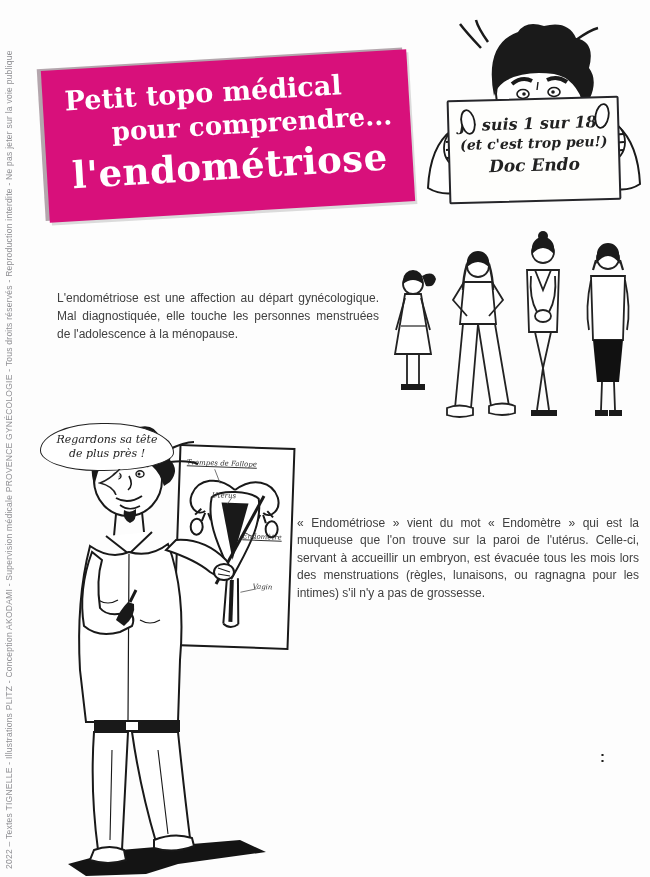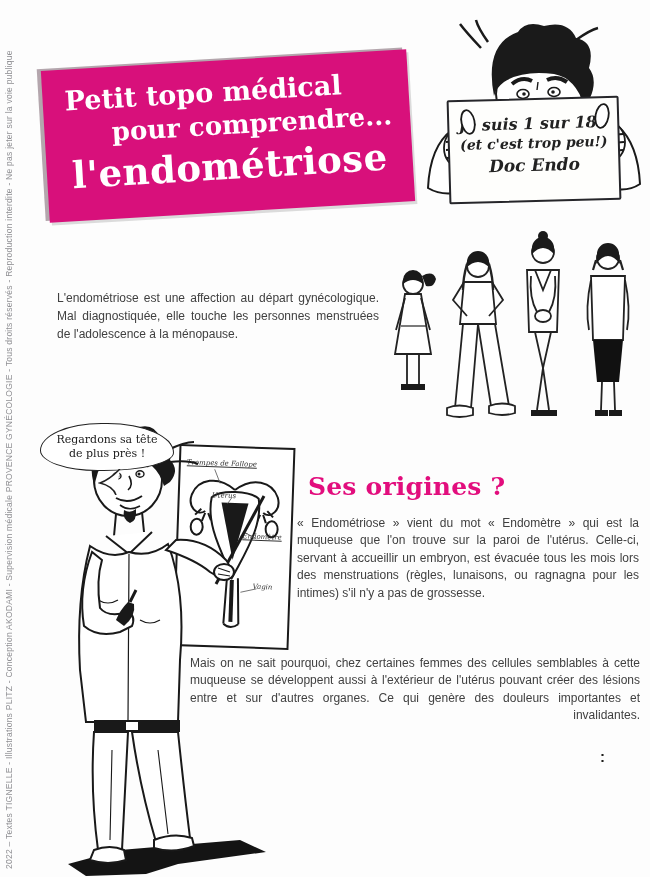--- a/index.html
+++ b/index.html
@@ -71,21 +71,21 @@
   .poster .lbl.u { text-decoration:underline; }
   #lbl-tubes { left:6px; top:12px; }
   #lbl-uterus { left:32px; top:44px; }
   #lbl-endo { left:64px; top:84px; }
   #lbl-vagin { left:76px; top:134px; }
   .doc-main { position:absolute; left:28px; top:420px; z-index:2; pointer-events:none; }
   .bubble {
     position:absolute; left:40px; top:423px; width:134px; height:48px; z-index:3;
     background:#fff; border:1.6px solid #222; border-radius:48% 52% 55% 45% / 60% 65% 40% 45%;
     display:flex; align-items:center; justify-content:center; text-align:center;
-    font-family:"DejaVu Serif", serif; font-size:11px; color:#222; line-height:1.25;
+    font-family:"DejaVu Serif", serif; font-style:italic; font-size:11px; color:#222; line-height:1.25;
     padding:2px 8px;
   }
   .bubble-tail { position:absolute; left:98px; top:469px; z-index:3; }
   .meuhhh { position:absolute; left:156px; top:586px; width:120px; height:60px; z-index:3; }
   .meuhhh .txt {
     position:absolute; left:0; top:20px; width:120px; text-align:center;
     font-size:14px; font-weight:bold; letter-spacing:.5px; color:#111;
   }
 </style>
 </head>
@@ -272,18 +272,16 @@
   </div>
 
   <div class="bubble">
     <span>Regardons sa tête de plus près !</span>
   </div>
   <svg class="bubble-tail" width="30" height="26" viewBox="0 0 30 26">
     <path d="M22,0 C14,8 8,12 2,14 C10,16 16,20 18,26" fill="#fff" stroke="#222" stroke-width="1.6"></path>
   </svg>
 
 
-  <h2 class="h-pink" id="heading-origins">Ses origines ?</h2>
   <p class="para" id="para-origins-1">« Endométriose » vient du mot « Endomètre » qui est la muqueuse que l'on trouve sur la paroi de l'utérus. Celle-ci, servant à accueillir un embryon, est évacuée tous les mois lors des menstruations (règles, lunaisons, ou ragnagna pour les intimes) s'il n'y a pas de grossesse.</p>
-  <p class="para" id="para-origins-2">Mais on ne sait pourquoi, chez certaines femmes des cellules semblables à cette muqueuse se développent aussi à l'extérieur de l'utérus pouvant créer des lésions entre et sur d'autres organes.  Ce qui genère des douleurs importantes et invalidantes.</p>
   <span class="stray-colon">:</span>
 
 </div>
 
 </body></html>

